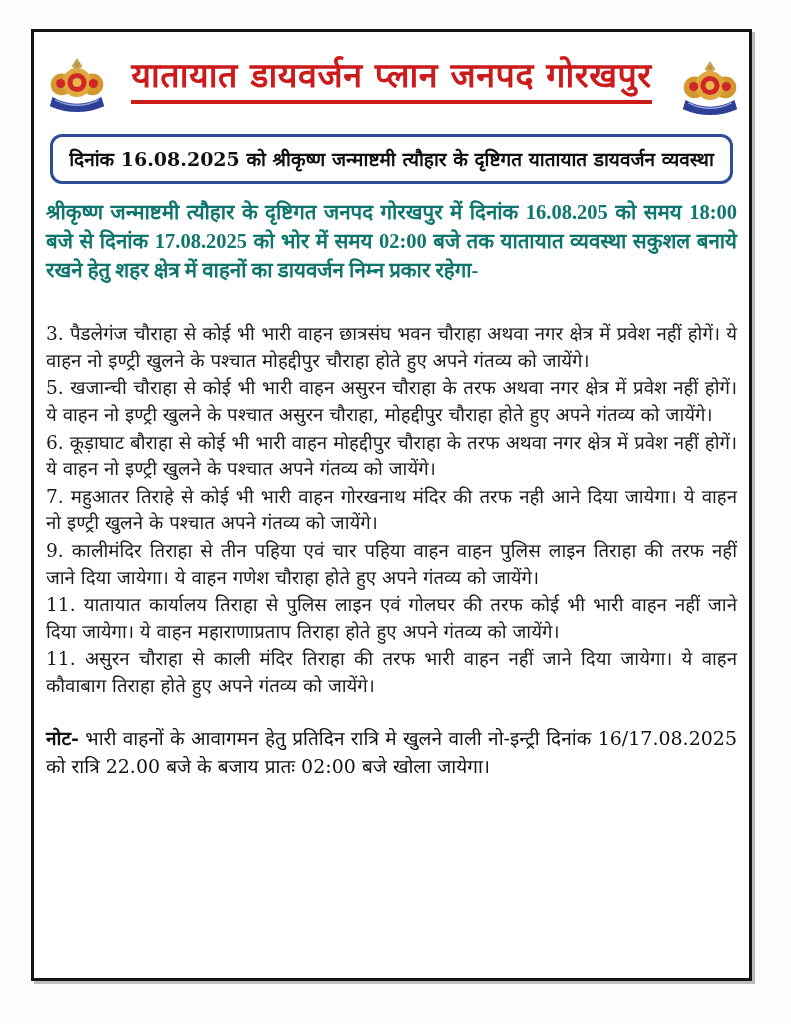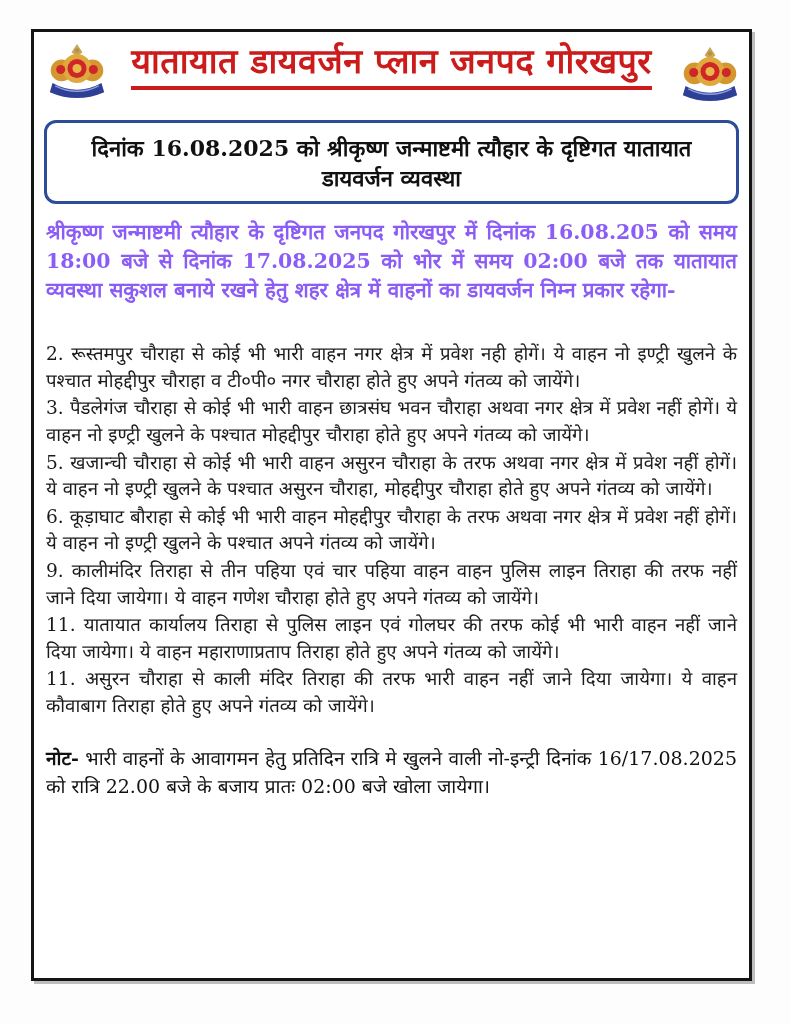--- a/index.html
+++ b/index.html
@@ -18,21 +18,21 @@
   .doc-frame {
     position: absolute;
     left: 31px;
     top: 29px;
     width: 721px;
     height: 952px;
     background: #ffffff;
     border: 3px solid #141414;
     box-shadow: 3px 3px 0 rgba(0,0,0,0.25);
     box-sizing: border-box;
-    padding: 6px 10px 0 10px;
+    padding: 20px 10px 0 10px;
   }
   
   .header {
     position: relative;
     height: 76px;
   }
   .logo {
     position: absolute;
     top: 5px;
     width: 58px;
@@ -56,33 +56,34 @@
     padding-bottom: 5px;
     white-space: nowrap;
   }
   
   .subtitle-row { text-align: center; margin-top: 6px; }
   .subtitle-box {
     display: inline-block;
     border: 3px solid #2d4d99;
     border-radius: 12px;
     padding: 9px 16px;
-    font-size: 22px;
+    font-size: 19px;
     font-weight: bold;
     color: #111111;
     background: #ffffff;
   }
   
   .intro {
     margin: 14px 2px 0 2px;
     font-size: 20.5px;
     font-weight: bold;
-    color: #8b5cf6;
+    color: #0f766e;
     line-height: 1.42;
     text-align: justify;
+    font-family: Liberation Serif, serif;
   }
   
   .items {
     margin: 36px 2px 0 2px;
   }
   .item {
     margin: 0 0 1px 0;
     font-size: 18.6px;
     color: #1a1a1a;
     line-height: 1.43;
@@ -144,24 +145,24 @@
       </span>
     </div>
 
     <div class="subtitle-row">
       <span class="subtitle-box">दिनांक 16.08.2025 को श्रीकृष्ण जन्माष्टमी त्यौहार के दृष्टिगत यातायात डायवर्जन व्यवस्था</span>
     </div>
 
     <p class="intro">श्रीकृष्ण जन्माष्टमी त्यौहार के दृष्टिगत जनपद गोरखपुर में दिनांक 16.08.205 को समय 18:00 बजे से दिनांक 17.08.2025 को भोर में समय 02:00 बजे तक यातायात व्यवस्था सकुशल बनाये रखने हेतु शहर क्षेत्र में वाहनों का डायवर्जन निम्न प्रकार रहेगा-</p>
 
     <div class="items">
-      <p class="item"><span class="num">2.</span> <span>रूस्तमपुर चौराहा से कोई भी भारी वाहन नगर क्षेत्र में प्रवेश नही होगें। ये वाहन नो इण्ट्री खुलने के पश्चात मोहद्दीपुर चौराहा व टी०पी० नगर चौराहा होते हुए अपने गंतव्य को जायेंगे।</span></p>
       <p class="item"><span class="num">3.</span> <span>पैडलेगंज चौराहा से कोई भी भारी वाहन छात्रसंघ भवन चौराहा अथवा नगर क्षेत्र में प्रवेश नहीं होगें। ये वाहन नो इण्ट्री खुलने के पश्चात मोहद्दीपुर चौराहा होते हुए अपने गंतव्य को जायेंगे।</span></p>
       <p class="item"><span class="num">5.</span> <span>खजान्ची चौराहा से कोई भी भारी वाहन असुरन चौराहा के तरफ अथवा नगर क्षेत्र में प्रवेश नहीं होगें। ये वाहन नो इण्ट्री खुलने के पश्चात असुरन चौराहा, मोहद्दीपुर चौराहा होते हुए अपने गंतव्य को जायेंगे।</span></p>
       <p class="item"><span class="num">6.</span> <span>कूड़ाघाट बौराहा से कोई भी भारी वाहन मोहद्दीपुर चौराहा के तरफ अथवा नगर क्षेत्र में प्रवेश नहीं होगें। ये वाहन नो इण्ट्री खुलने के पश्चात अपने गंतव्य को जायेंगे।</span></p>
+      <p class="item"><span class="num">7.</span> <span>महुआतर तिराहे से कोई भी भारी वाहन गोरखनाथ मंदिर की तरफ नही आने दिया जायेगा। ये वाहन नो इण्ट्री खुलने के पश्चात अपने गंतव्य को जायेंगे।</span></p>
       <p class="item"><span class="num">9.</span> <span>कालीमंदिर तिराहा से तीन पहिया एवं चार पहिया वाहन वाहन पुलिस लाइन तिराहा की तरफ नहीं जाने दिया जायेगा। ये वाहन गणेश चौराहा होते हुए अपने गंतव्य को जायेंगे।</span></p>
       <p class="item"><span class="num">11.</span> <span>यातायात कार्यालय तिराहा से पुलिस लाइन एवं गोलघर की तरफ कोई भी भारी वाहन नहीं जाने दिया जायेगा। ये वाहन महाराणाप्रताप तिराहा होते हुए अपने गंतव्य को जायेंगे।</span></p>
       <p class="item"><span class="num">11.</span> <span>असुरन चौराहा से काली मंदिर तिराहा की तरफ भारी वाहन नहीं जाने दिया जायेगा। ये वाहन कौवाबाग तिराहा होते हुए अपने गंतव्य को जायेंगे।</span></p>
     </div>
 
     <p class="note">
       <span class="note-label">नोट-</span>
       <span>भारी वाहनों के आवागमन हेतु प्रतिदिन रात्रि मे खुलने वाली नो-इन्ट्री दिनांक 16/17.08.2025 को रात्रि 22.00 बजे के बजाय प्रातः 02:00 बजे खोला जायेगा।</span>
     </p>
 

